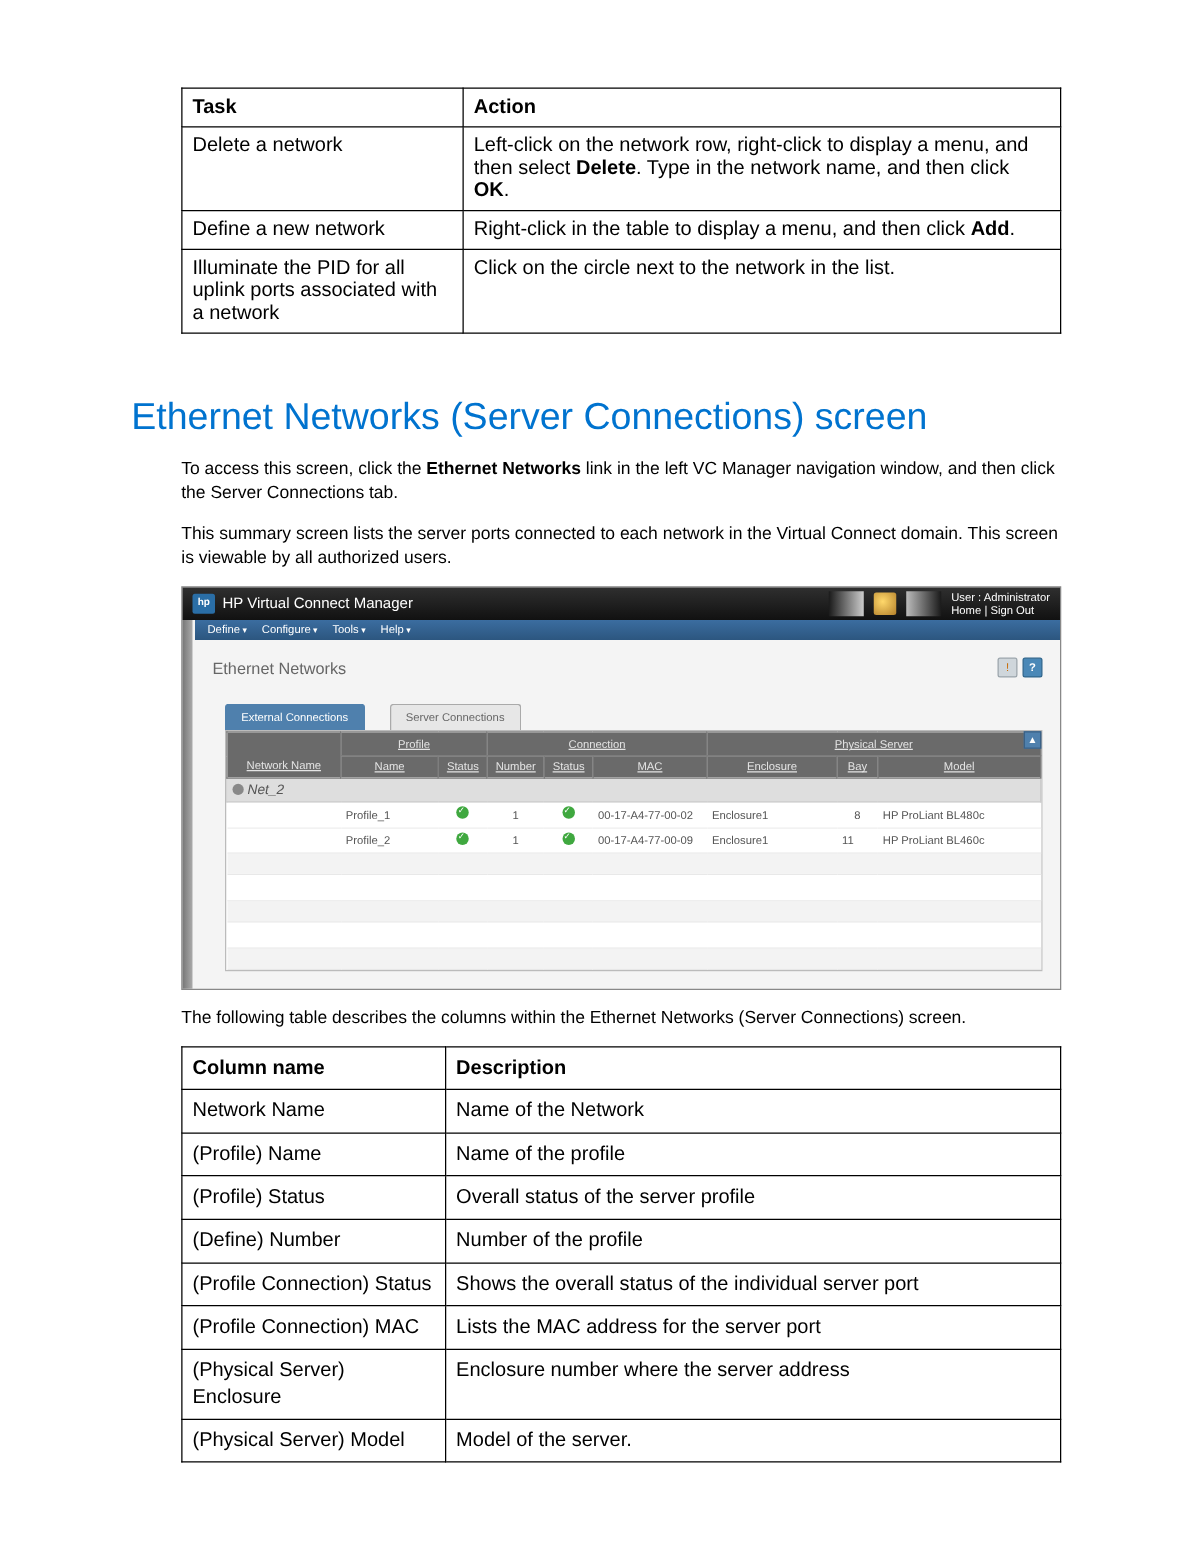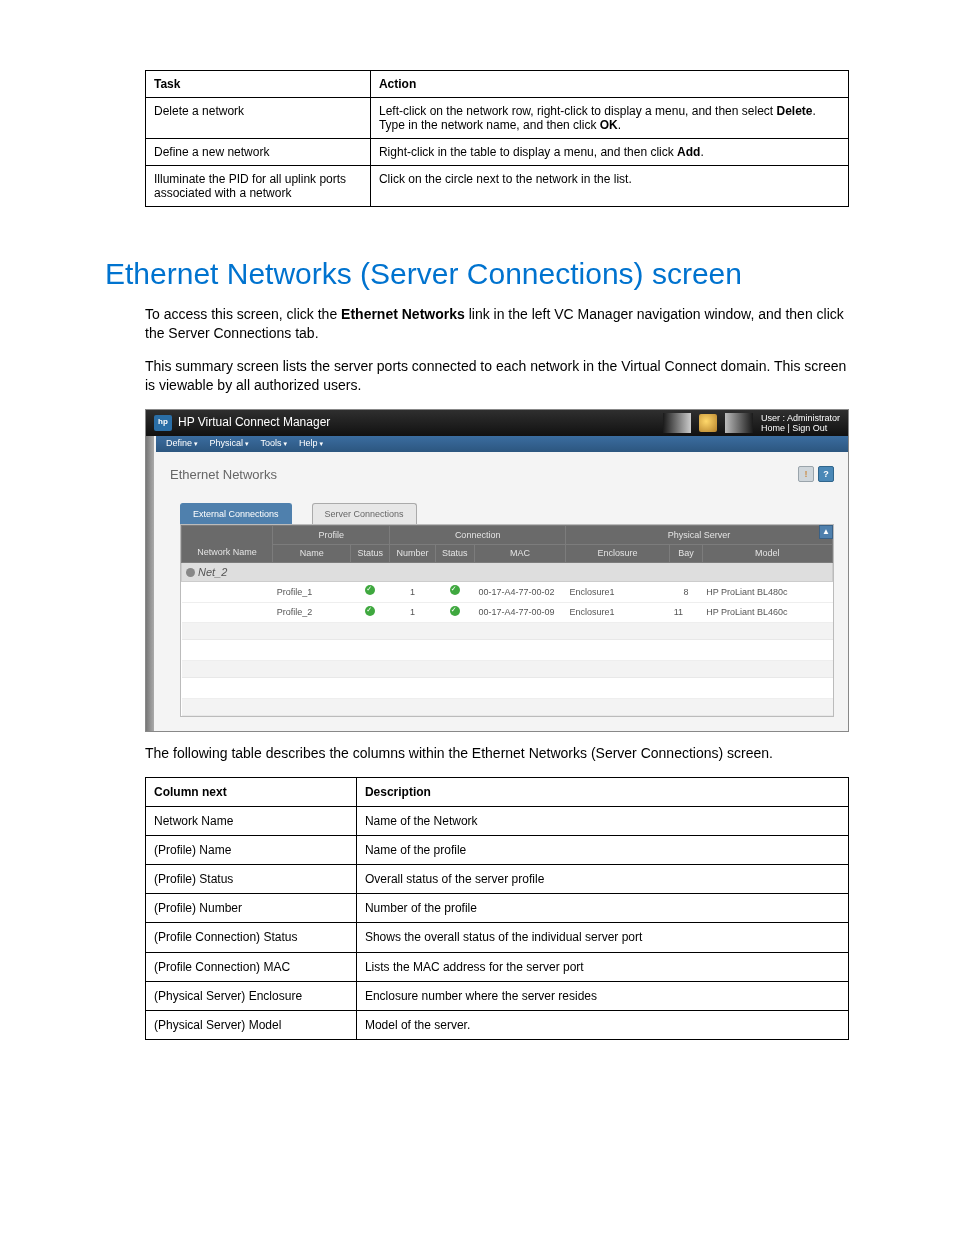--- a/index.html
+++ b/index.html
@@ -15,21 +15,21 @@
     box-sizing: border-box;
     width: 954px;
   }
   .tasks-wrap {
     margin-left: 40px;
     margin-bottom: 50px;
   }
   table.tasks, table.cols {
     border-collapse: collapse;
     width: 100%;
-    font-size: 12px;
+    font-size: 16px;
   }
   table.tasks th, table.tasks td,
   table.cols th, table.cols td {
     border: 1px solid #000;
     padding: 6px 8px;
     text-align: left;
     vertical-align: top;
     font-weight: normal;
   }
   table.tasks th, table.cols th {
@@ -118,20 +118,21 @@
     background:#4f80ad; color:#fff; border-color:#4f80ad;
   }
   .panel{
     border:1px solid #bbb; background:#fff;
     margin-left:10px; position:relative;
   }
   .gridhdr{ background:#6a6a6a; color:#e4e4e4; font-size:9px;}
   .gridhdr td{
     border:1px solid #7c7c7c; text-align:center;
     padding:3px 4px;
+    text-decoration:underline;
   }
   .subrow td{ padding:2px 4px;}
   .net2row td{
     background:#dedede; color:#555; font-size:11px;
     border:1px solid #ccc; padding:2px 4px;font-style:italic;
   }
   .datarow td{
     background:#fff; color:#555; font-size:9px;
     border-bottom:1px solid #eee; padding:3px 4px;
     text-align:left;
@@ -215,21 +216,21 @@
             <div>
               <span>Home</span>
               <span> | </span>
               <span>Sign Out</span>
             </div>
           </div>
         </div>
       </div>
       <div class="menubar">
         <span>Define</span>
-        <span>Physical</span>
+        <span>Configure</span>
         <span>Tools</span>
         <span>Help</span>
       </div>
       <div class="canvas">
         <div class="etitle">
           <span>Ethernet Networks</span>
           <span class="eicons">
             <span class="sqicon">
                 <span style="color:#c86a00;font-size:9px;line-height:1">!</span>
               </span>
@@ -306,50 +307,50 @@
             </table>
         </div>
       </div>
     </div>
 
     <p>The following table describes the columns within the Ethernet Networks (Server Connections) screen.</p>
 
     <table class="cols">
       <tbody>
           <tr>
-        <th style="width:30%">Column next</th>
+        <th style="width:30%">Column name</th>
         <th>Description</th>
       </tr>
       <tr>
             <td>Network Name</td>
             <td>Name of the Network</td>
           </tr>
       <tr>
             <td>(Profile) Name</td>
             <td>Name of the profile</td>
           </tr>
       <tr>
             <td>(Profile) Status</td>
             <td>Overall status of the server profile</td>
           </tr>
       <tr>
-            <td>(Profile) Number</td>
+            <td>(Define) Number</td>
             <td>Number of the profile</td>
           </tr>
       <tr>
             <td>(Profile Connection) Status</td>
             <td>Shows the overall status of the individual server port</td>
           </tr>
       <tr>
             <td>(Profile Connection) MAC</td>
             <td>Lists the MAC address for the server port</td>
           </tr>
       <tr>
             <td>(Physical Server) Enclosure</td>
-            <td>Enclosure number where the server resides</td>
+            <td>Enclosure number where the server address</td>
           </tr>
       <tr>
             <td>(Physical Server) Model</td>
             <td>Model of the server.</td>
           </tr>
     </tbody>
       </table>
 
   </div>
 

